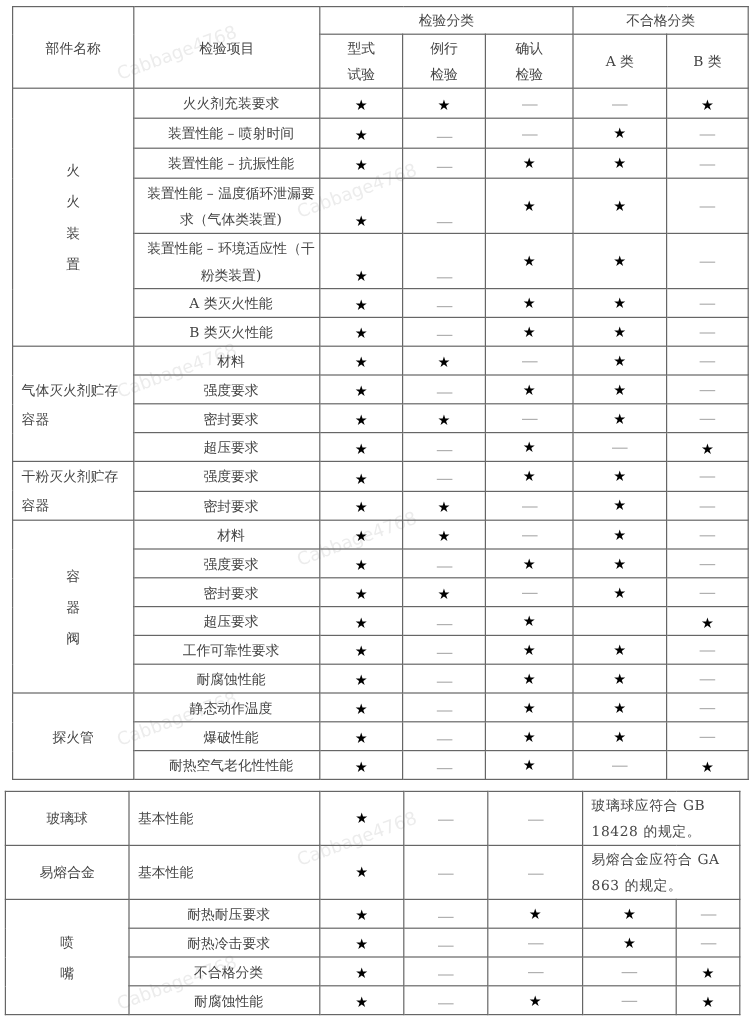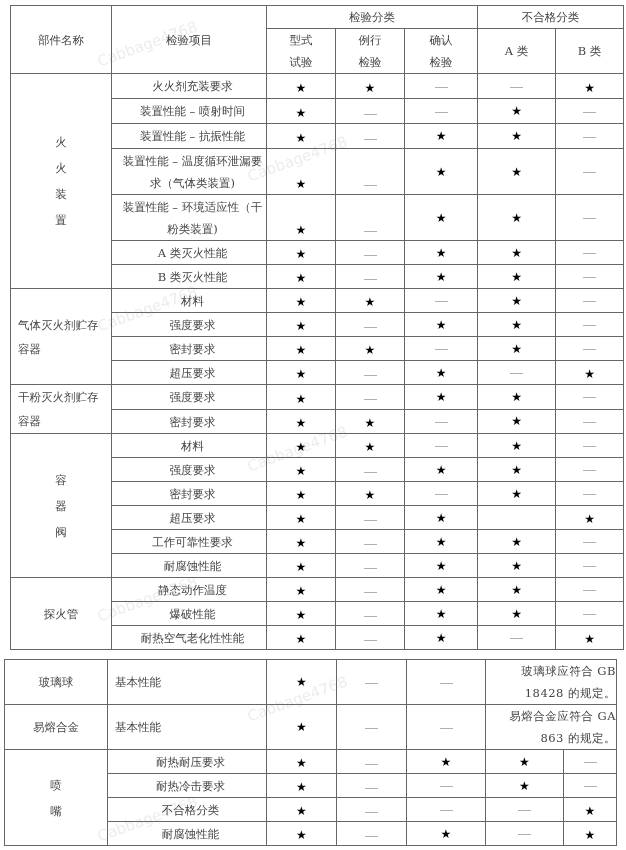--- a/index.html
+++ b/index.html
@@ -11,21 +11,21 @@
   .t2 { left: 4px; top: 659px; width: 612px; }
   .c { text-align: center; }
   .l { text-align: left; padding-left: 7px; }
   .item { text-align: center; padding-left: 7px; line-height: 22px; vertical-align: top; padding-top: 1px; }
   .hdr { text-align: center; line-height: 22px; }
   .star { color: #000; font-size: 12px; display: inline-block; }
   .dash { display: inline-block; width: 13px; height: 1px; background: #b0b0b0; vertical-align: middle; }
   .cell-low { vertical-align: bottom; padding-bottom: 2px; line-height: 16px; }
   .cell-mid { vertical-align: middle; line-height: 16px; }
   .vert { line-height: 26px; }
-  .note { text-align: right; padding-left: 7px; line-height: 22px; letter-spacing: 0.5px; }
+  .note { text-align: left; padding-left: 7px; line-height: 22px; letter-spacing: 0.5px; }
   .watermark { position: absolute; color: rgba(200,200,200,0.35); font-family: "DejaVu Sans", sans-serif;
                font-size: 15px; transform: rotate(-20deg); pointer-events: none; }
 </style>
 </head>
 <body>
 
 <div class="watermark" style="left:95px;top:35px;">Cabbage4768</div>
 <div class="watermark" style="left:245px;top:150px;">Cabbage4768</div>
 <div class="watermark" style="left:95px;top:300px;">Cabbage4768</div>
 <div class="watermark" style="left:245px;top:440px;">Cabbage4768</div>

